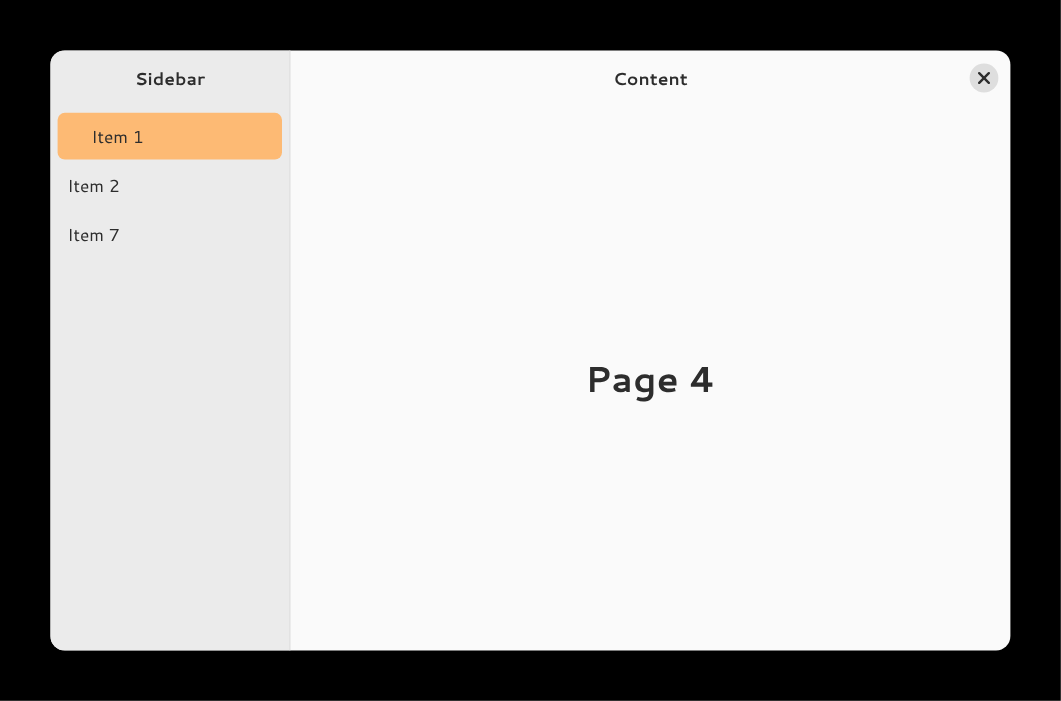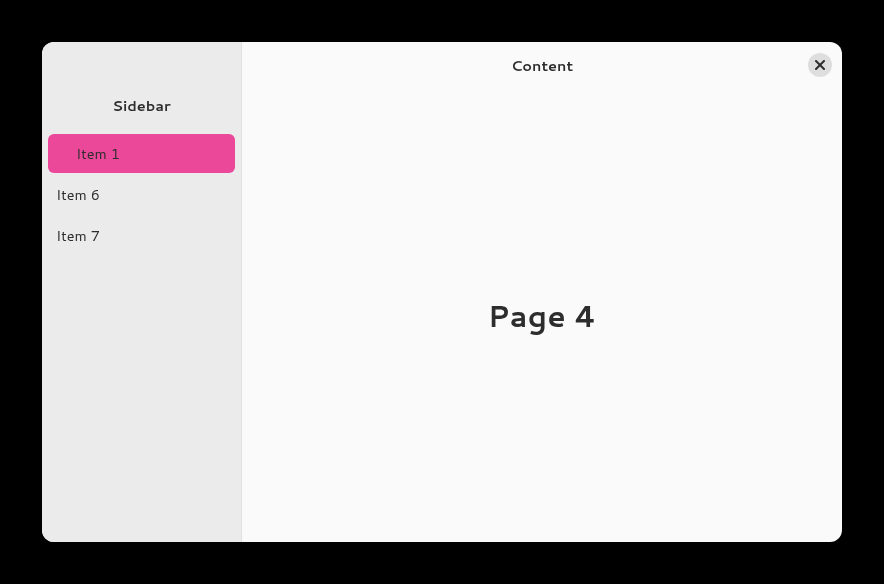--- a/index.html
+++ b/index.html
@@ -33,37 +33,36 @@
       border-right: 1px solid #e0e0e0;
     }
     .sidebar-header {
       height: 46px;
       display: flex;
       align-items: center;
       justify-content: center;
       font-weight: 700;
       font-size: 14.5px;
       color: #2d2d2d;
-      margin-top: 40px;
     }
     .sidebar-items {
       padding: 6px;
       display: flex;
       flex-direction: column;
       gap: 2px;
     }
     .sidebar-item {
       padding: 9px 8px;
       border-radius: 6px;
       font-size: 14.5px;
       color: #2d2d2d;
       cursor: pointer;
     }
     .sidebar-item.selected {
-      background: #ec4899;
+      background: #fdba74;
       padding-left: 28px;
     }
     .content {
       flex: 1;
       display: flex;
       flex-direction: column;
       position: relative;
     }
     .content-header {
       height: 46px;
@@ -111,21 +110,21 @@
 <body>
 
 <div class="window">
   <div class="sidebar">
     <div class="sidebar-header">Sidebar</div>
     <div class="sidebar-items">
       <div class="sidebar-item selected">
         <span>Item 1</span>
       </div>
       <div class="sidebar-item">
-        <span>Item 6</span>
+        <span>Item 2</span>
       </div>
       <div class="sidebar-item">
         <span>Item 7</span>
       </div>
     </div>
   </div>
   <div class="content">
     <div class="content-header">
       <span>Content</span>
       <button class="close-button">

